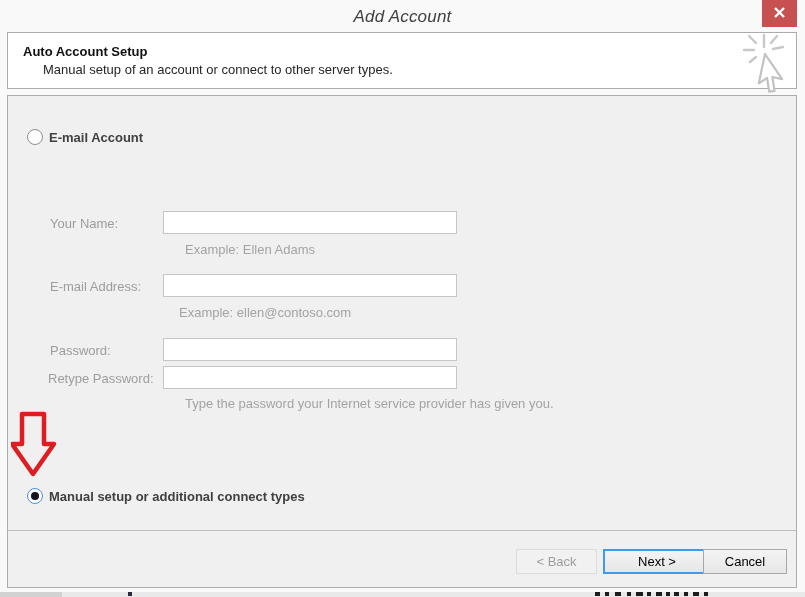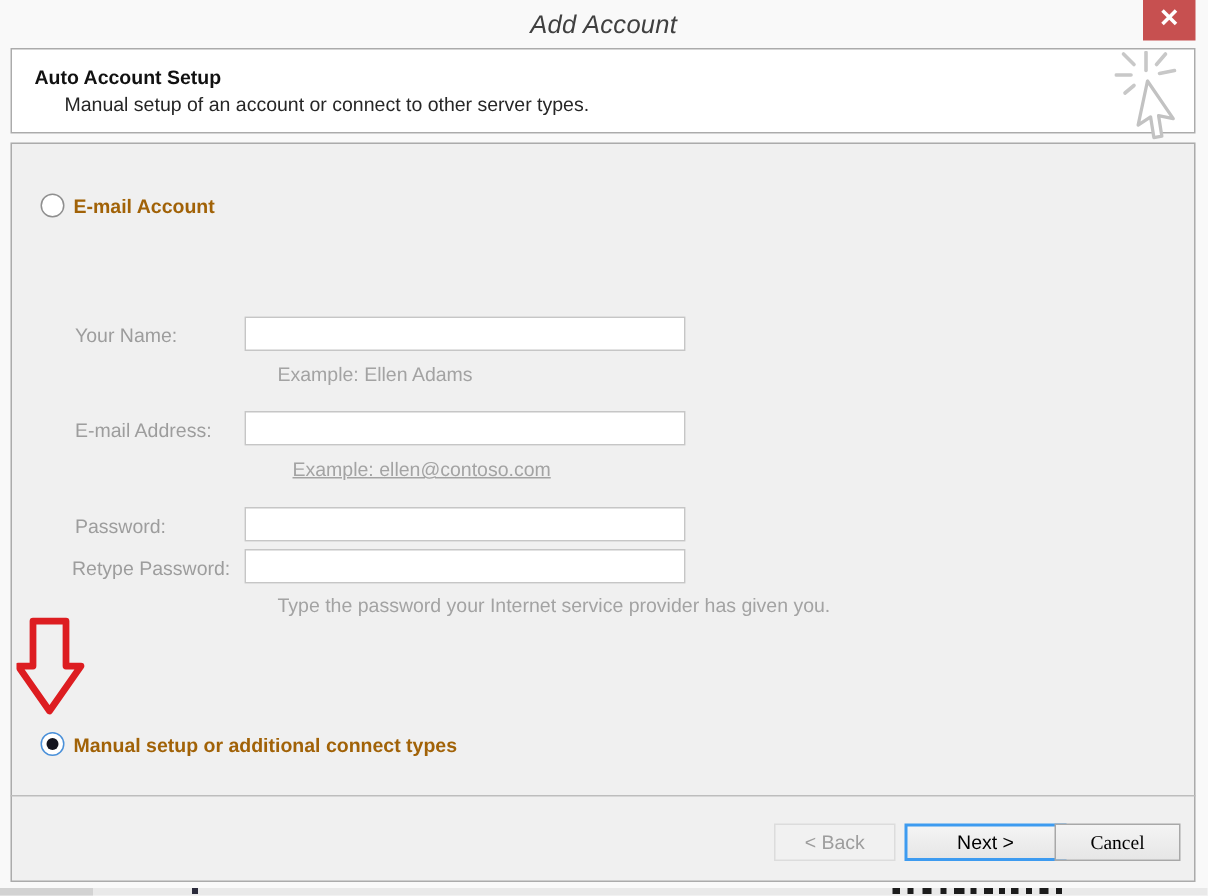--- a/index.html
+++ b/index.html
@@ -56,42 +56,42 @@
   .radio-circle {
     width: 16px; height: 16px; border-radius: 50%;
     background: #ffffff; border: 1px solid #8f8f8f;
     margin-right: 6px; position: relative; flex: none;
   }
   .radio-circle.checked { border: 1px solid #4a90d9; }
   .radio-circle.checked::after {
     content: ""; position: absolute; left: 3px; top: 3px;
     width: 8px; height: 8px; border-radius: 50%; background: #14141e;
   }
-  .radio-label { font-size: 13px; font-weight: bold; color: #a16207; }
+  .radio-label { font-size: 13px; font-weight: bold; color: #404040; }
   .row-email-account { left: 27px; top: 129px; }
   .row-manual       { left: 27px; top: 488px; }
 
   
   .field-label {
     position: absolute; font-size: 13px; color: #9d9d9d;
   }
   .text-input {
     position: absolute; width: 294px; height: 23px;
     background: #ffffff; border: 1px solid #c6c6c6;
     font-size: 13px; color: #333; padding: 0 4px; outline: none;
   }
   .hint {
     position: absolute; font-size: 13px; color: #a3a3a3;
   }
   .lbl-your-name   { left: 50px;  top: 216px; }
   .inp-your-name   { left: 163px; top: 211px; }
   .hint-your-name  { left: 185px; top: 242px; }
   .lbl-email       { left: 50px;  top: 279px; }
   .inp-email       { left: 163px; top: 274px; }
-  .hint-email      { left: 195px; top: 305px; text-decoration: underline; }
+  .hint-email      { left: 179px; top: 305px; }
   .lbl-password    { left: 50px;  top: 343px; text-align: right; }
   .inp-password    { left: 163px; top: 338px; }
   .lbl-retype      { left: 48px;  top: 371px; }
   .inp-retype      { left: 163px; top: 366px; }
   .hint-password   { left: 185px; top: 396px; }
 
   .red-arrow {
     position: absolute; left: 11px; top: 411px; width: 46px; height: 68px;
   }
 
@@ -108,21 +108,21 @@
     border: 1px solid #a8a8a8;
   }
   .btn-back {
     left: 516px; width: 81px;
     background: #f1f1f1; border: 1px solid #dcdcdc; color: #9d9d9d;
   }
   .btn-next {
     left: 603px; width: 108px;
     border: 2px solid #3d9bf0;
   }
-  .btn-cancel { left: 703px; width: 84px; font-family: Liberation Serif, serif; }
+  .btn-cancel { left: 703px; width: 84px; }
 
   
   .behind-strip {
     position: absolute; left: 0; top: 592px; width: 805px; height: 5px;
     background: #e9e9e9;
   }
   .behind-left { position: absolute; left: 0; top: 0; width: 62px; height: 5px; background: #d2d2d2; }
   .behind-dot  { position: absolute; left: 128px; top: 0; width: 4px; height: 4px; background: #2a2a3a; }
   .behind-marks { position: absolute; left: 593px; top: 0; width: 120px; height: 5px; }
   .behind-marks i { position: absolute; top: 0; height: 4px; background: #1c1c1c; }

